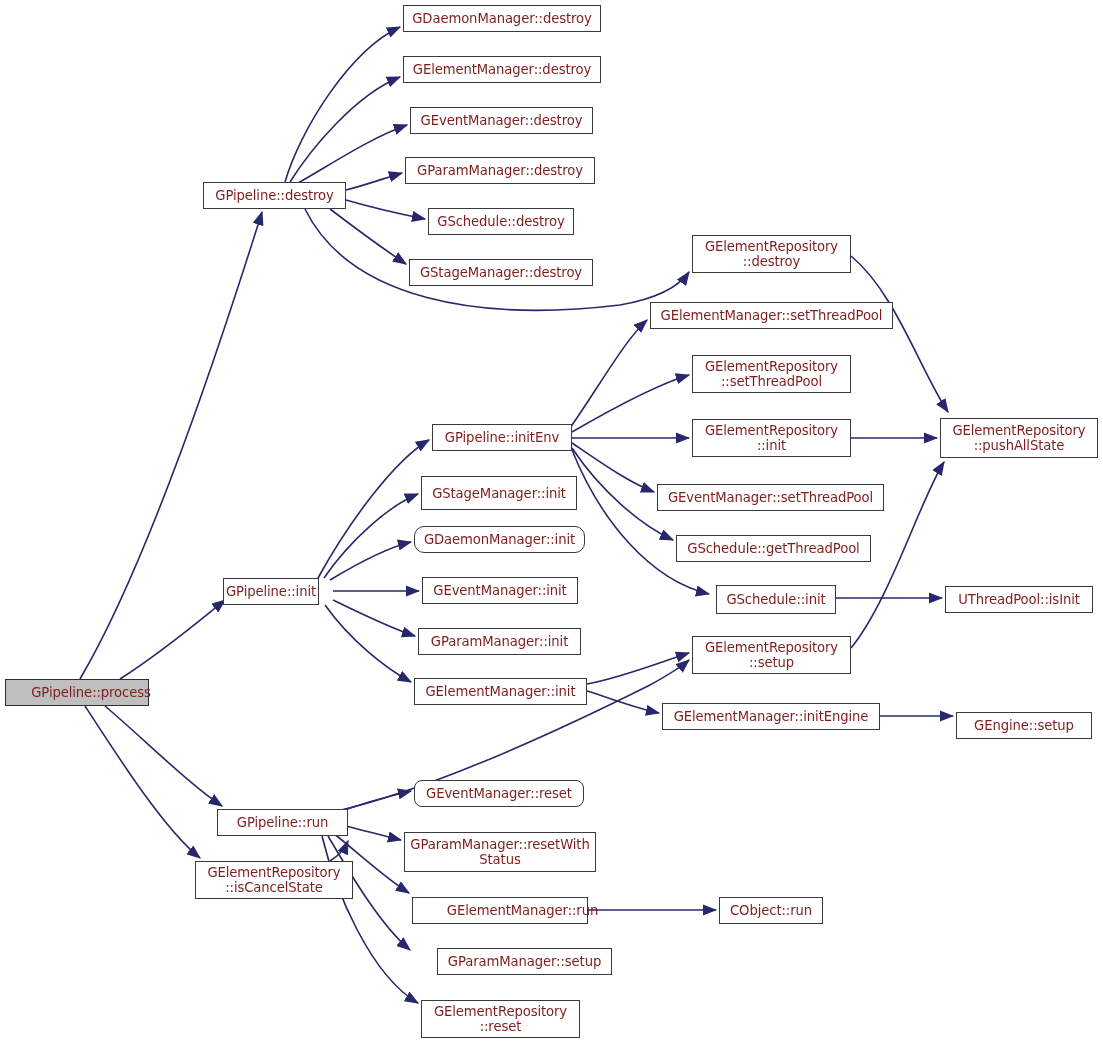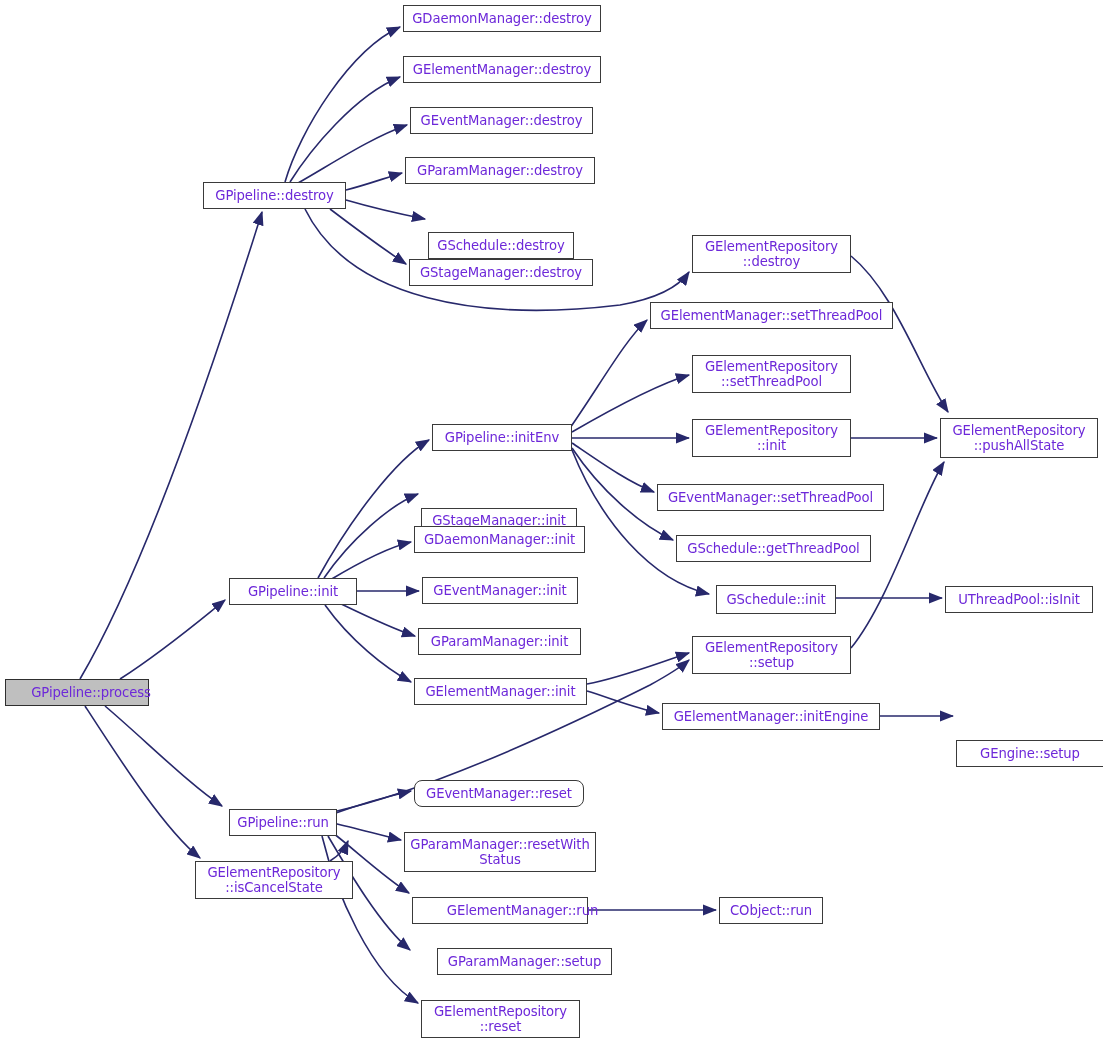--- a/index.html
+++ b/index.html
@@ -21,21 +21,21 @@
     top: 0;
     width: 1103px;
     height: 1046px;
     pointer-events: none;
   }
   .node {
     position: absolute;
     box-sizing: border-box;
     border: 1px solid #3a3a3a;
     background: #ffffff;
-    color: #6d28d9;
+    color: #7f1d1d;
     font-size: 13.2px;
     line-height: 15px;
     display: flex;
     align-items: center;
     justify-content: center;
     text-align: center;
     white-space: pre-line;
     letter-spacing: -0.1px;
     z-index: 2;
   }
@@ -94,49 +94,49 @@
         <path d="M 328,836 C 348,870 380,925 410,950" marker-end="url(#arrow)"></path>
         <path d="M 322,836 C 335,890 370,975 418,1003" marker-end="url(#arrow)"></path>
         <path d="M 330,861 C 340,855 345,848 348,841" marker-end="url(#arrow)"></path>
       </g>
   </svg>
   <div id="node-layer">
       <div class="node" style="left: 403px; top: 5px; width: 198px; height: 27px;">GDaemonManager::destroy</div>
       <div class="node" style="left: 403px; top: 56px; width: 198px; height: 27px;">GElementManager::destroy</div>
       <div class="node" style="left: 410px; top: 107px; width: 183px; height: 27px;">GEventManager::destroy</div>
       <div class="node" style="left: 405px; top: 157px; width: 190px; height: 27px;">GParamManager::destroy</div>
-      <div class="node" style="left: 428px; top: 208px; width: 146px; height: 27px; margin-top: 24px;">GSchedule::destroy</div>
+      <div class="node" style="left: 428px; top: 208px; width: 146px; height: 27px;">GSchedule::destroy</div>
       <div class="node" style="left: 409px; top: 259px; width: 184px; height: 27px;">GStageManager::destroy</div>
       <div class="node" style="left: 203px; top: 182px; width: 143px; height: 27px;">GPipeline::destroy</div>
       <div class="node" style="left: 692px; top: 235px; width: 159px; height: 38px;">GElementRepository
 ::destroy</div>
       <div class="node" style="left: 650px; top: 302px; width: 243px; height: 27px;">GElementManager::setThreadPool</div>
       <div class="node" style="left: 692px; top: 355px; width: 159px; height: 38px;">GElementRepository
 ::setThreadPool</div>
       <div class="node" style="left: 692px; top: 419px; width: 159px; height: 38px;">GElementRepository
 ::init</div>
       <div class="node" style="left: 940px; top: 418px; width: 158px; height: 40px;">GElementRepository
 ::pushAllState</div>
       <div class="node" style="left: 432px; top: 424px; width: 140px; height: 27px;">GPipeline::initEnv</div>
       <div class="node" style="left: 657px; top: 484px; width: 227px; height: 27px;">GEventManager::setThreadPool</div>
-      <div class="node" style="left: 421px; top: 476px; width: 156px; height: 25px; margin-top: 32px;">GStageManager::init</div>
-      <div class="node" style="left: 414px; top: 526px; width: 171px; height: 27px;">GDaemonManager::init</div>
+      <div class="node" style="left: 421px; top: 476px; width: 156px; height: 34px;">GStageManager::init</div>
+      <div class="node" style="left: 414px; top: 526px; width: 171px; height: 27px; border-radius: 10px;">GDaemonManager::init</div>
       <div class="node" style="left: 422px; top: 577px; width: 156px; height: 27px;">GEventManager::init</div>
       <div class="node" style="left: 418px; top: 628px; width: 163px; height: 27px;">GParamManager::init</div>
       <div class="node" style="left: 414px; top: 678px; width: 173px; height: 27px;">GElementManager::init</div>
       <div class="node" style="left: 676px; top: 535px; width: 195px; height: 27px;">GSchedule::getThreadPool</div>
       <div class="node" style="left: 716px; top: 585px; width: 120px; height: 29px;">GSchedule::init</div>
       <div class="node" style="left: 945px; top: 586px; width: 148px; height: 27px;">UThreadPool::isInit</div>
       <div class="node" style="left: 692px; top: 636px; width: 159px; height: 38px;">GElementRepository
 ::setup</div>
       <div class="node" style="left: 662px; top: 703px; width: 218px; height: 27px;">GElementManager::initEngine</div>
-      <div class="node" style="left: 956px; top: 740px; width: 148px; height: 27px;">GEngine::setup</div>
-      <div class="node" style="left: 229px; top: 578px; width: 128px; height: 27px;">GPipeline::init</div>
+      <div class="node" style="left: 956px; top: 712px; width: 136px; height: 27px;">GEngine::setup</div>
+      <div class="node" style="left: 223px; top: 578px; width: 96px; height: 27px;">GPipeline::init</div>
       <div class="node highlight" style="left: 5px; top: 679px; width: 144px; height: 27px;">GPipeline::process</div>
-      <div class="node" style="left: 217px; top: 809px; width: 108px; height: 27px; margin-left: 12px;">GPipeline::run</div>
+      <div class="node" style="left: 217px; top: 809px; width: 131px; height: 27px;">GPipeline::run</div>
       <div class="node" style="left: 195px; top: 861px; width: 158px; height: 38px;">GElementRepository
 ::isCancelState</div>
       <div class="node" style="left: 414px; top: 780px; width: 170px; height: 27px; border-radius: 8px;">GEventManager::reset</div>
       <div class="node" style="left: 404px; top: 832px; width: 192px; height: 40px;">GParamManager::resetWith
 Status</div>
       <div class="node" style="left: 412px; top: 897px; width: 176px; height: 27px; padding-left: 45px;">GElementManager::run</div>
       <div class="node" style="left: 413px; top: 948px; width: 175px; height: 27px; margin-left: 24px;">GParamManager::setup</div>
       <div class="node" style="left: 421px; top: 1000px; width: 159px; height: 38px;">GElementRepository
 ::reset</div>
       <div class="node" style="left: 719px; top: 897px; width: 104px; height: 27px;">CObject::run</div>

